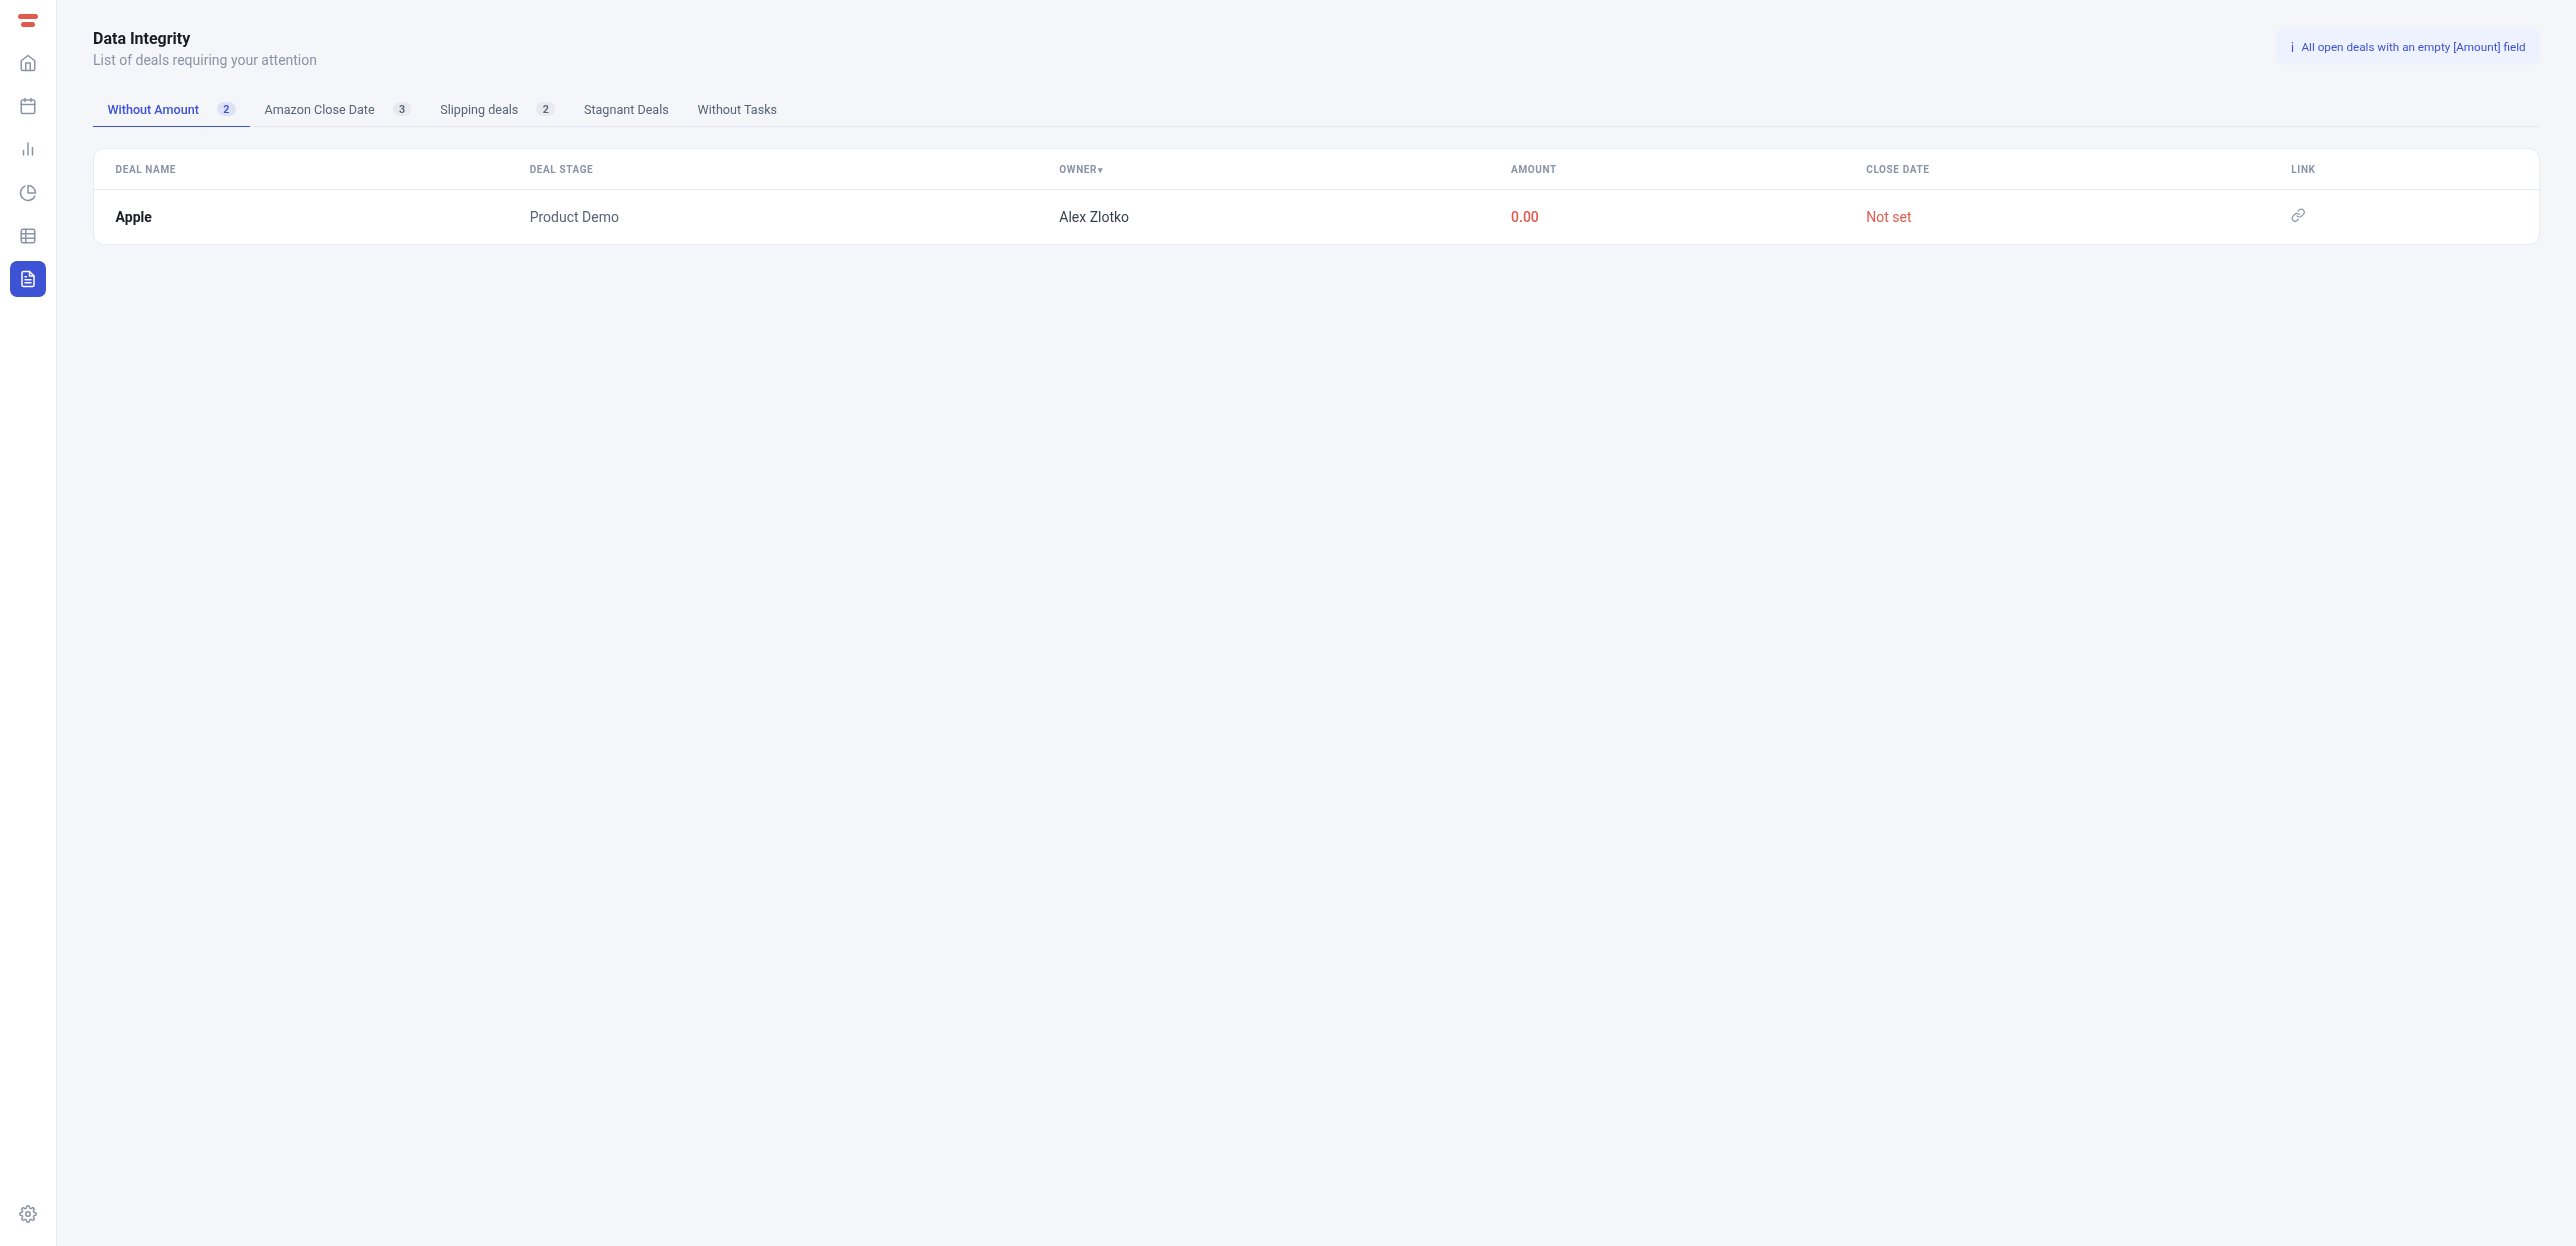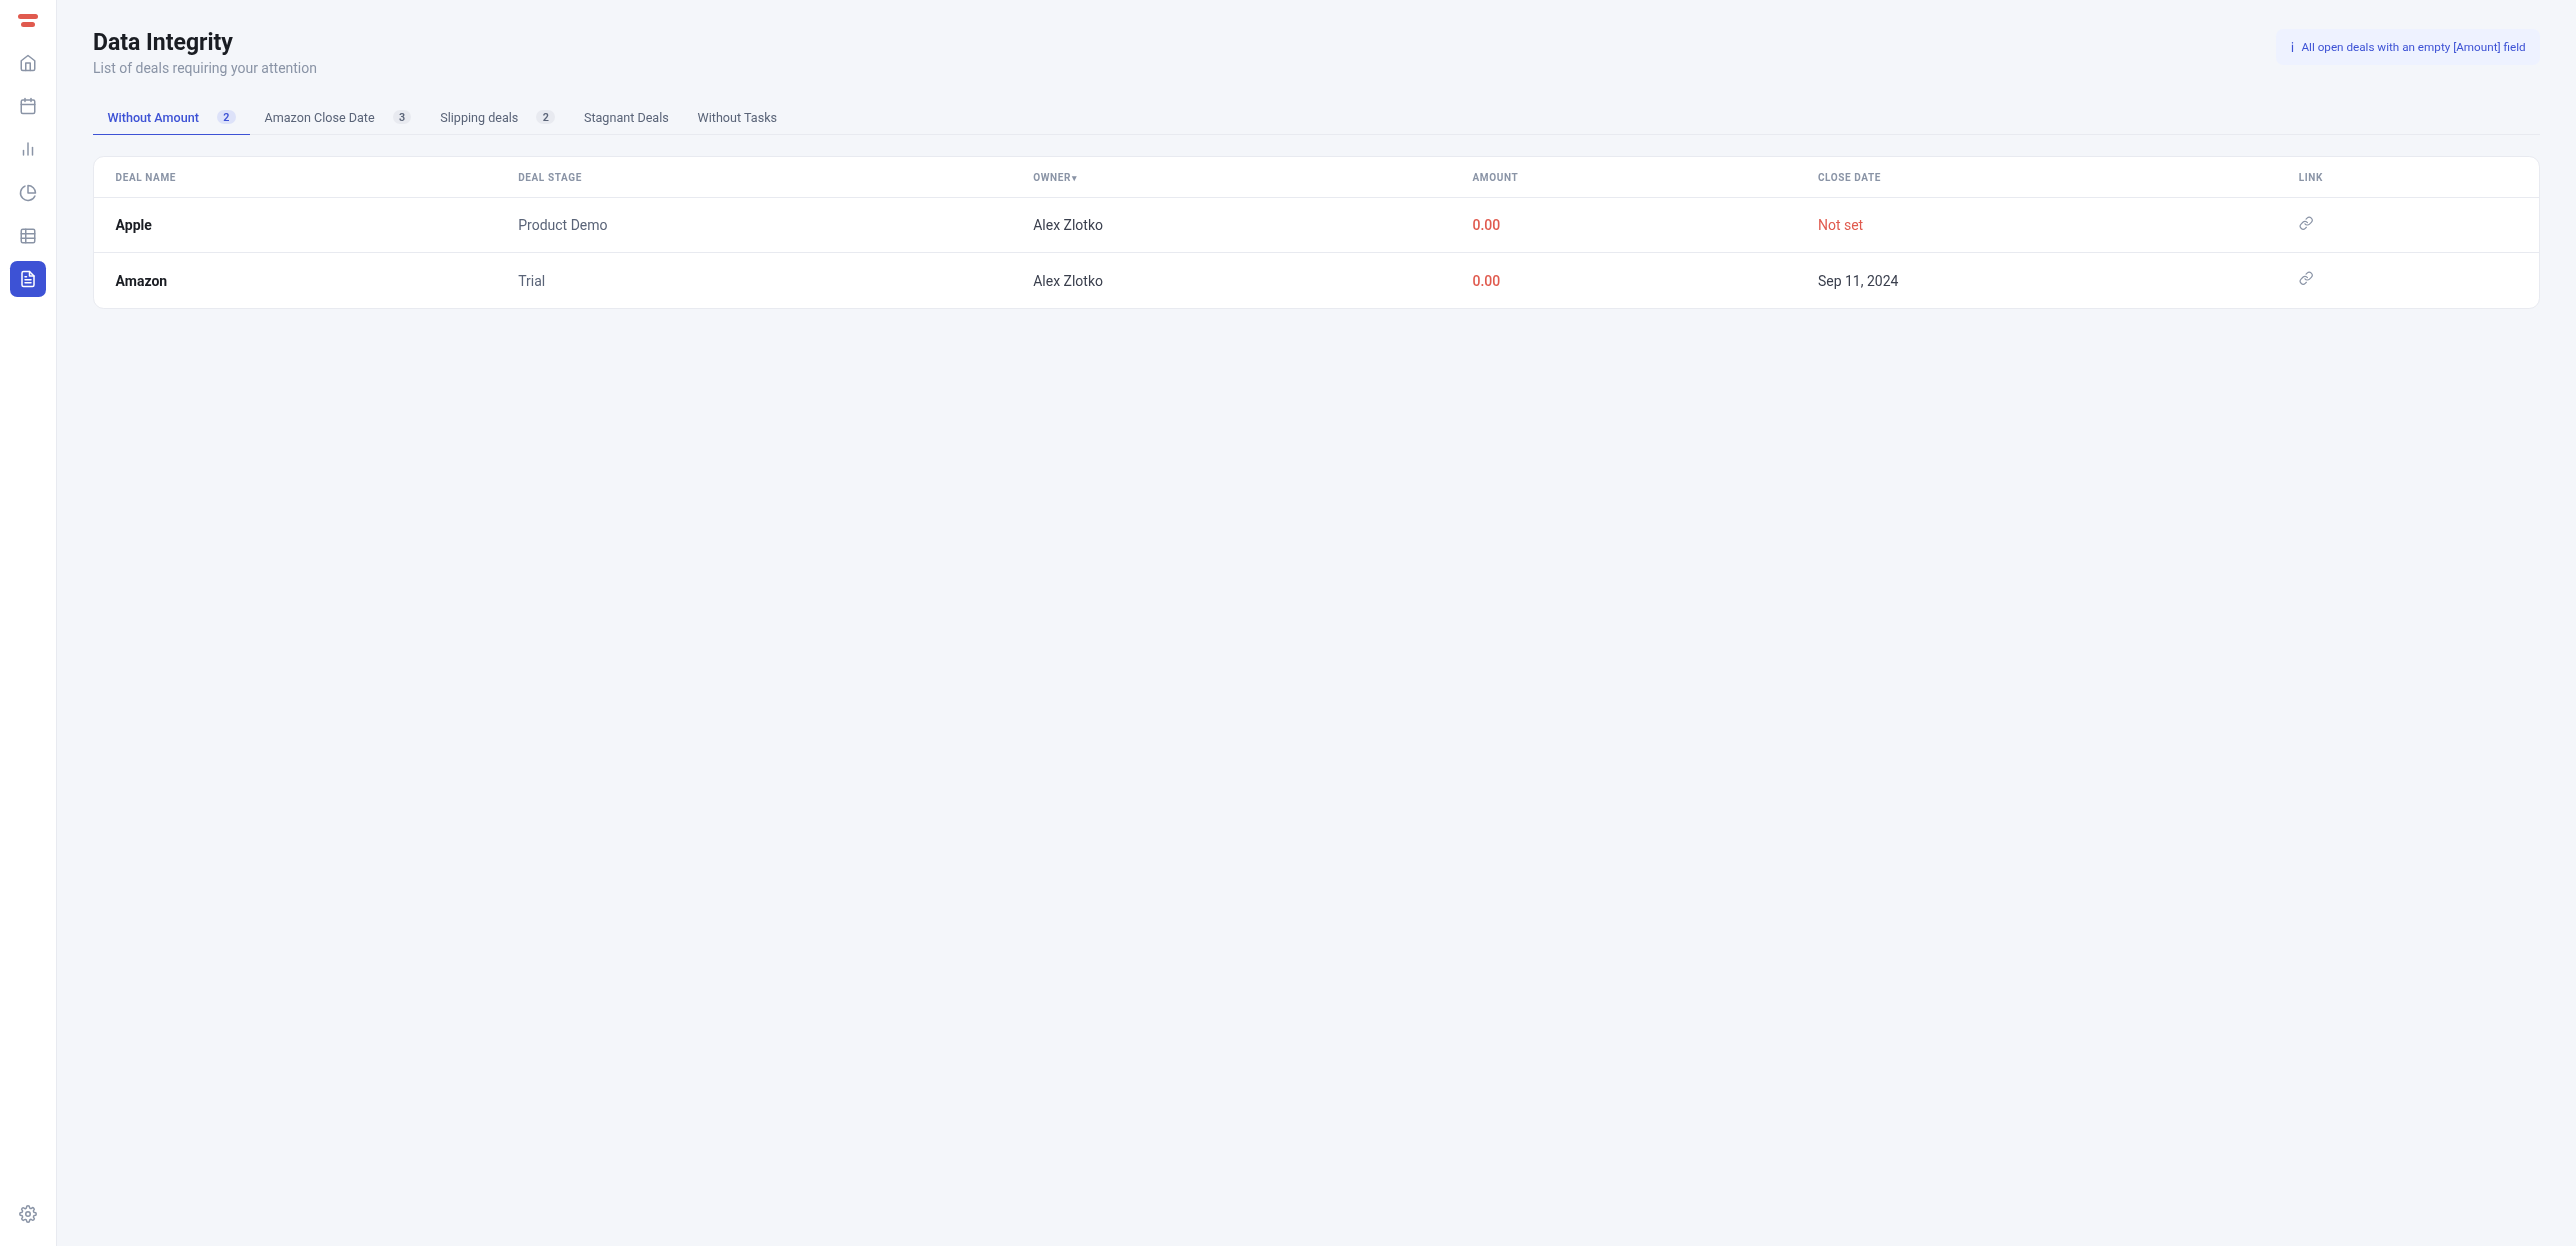--- a/index.html
+++ b/index.html
@@ -62,21 +62,21 @@
     }
 
     
     .page-header {
       display: flex;
       align-items: flex-start;
       justify-content: space-between;
       margin-bottom: 25px;
     }
     .page-title {
-      font-size: 23px;
+      font-size: 16px;
       font-weight: 700;
       color: #1a1d23;
       margin-bottom: 3.6px;
     }
     .page-subtitle {
       font-size: 14px;
       color: #8a94a6;
     }
     .info-banner {
       background: #eef2ff;
@@ -337,35 +337,18 @@
       <td class="close-date-notset">Not set</td>
       <td>
         <span class="link-icon">
           <svg width="14.4" height="14.4" viewBox="0 0 24 24" fill="none" stroke="currentColor" stroke-width="2" stroke-linecap="round" stroke-linejoin="round">
             <path d="M10 13a5 5 0 0 0 7.54.54l3-3a5 5 0 0 0-7.07-7.07l-1.72 1.71"></path>
             <path d="M14 11a5 5 0 0 0-7.54-.54l-3 3a5 5 0 0 0 7.07 7.07l1.71-1.71"></path>
           </svg>
         </span>
       </td>
     </tr>
-          <tr>
-      <td>
-        <span class="deal-name">Amazon</span>
-      </td>
-      <td class="deal-stage">Trial</td>
-      <td class="owner">Alex Zlotko</td>
-      <td class="amount-zero">0.00</td>
-      <td class="close-date">Sep 11, 2024</td>
-      <td>
-        <span class="link-icon">
-          <svg width="14.4" height="14.4" viewBox="0 0 24 24" fill="none" stroke="currentColor" stroke-width="2" stroke-linecap="round" stroke-linejoin="round">
-            <path d="M10 13a5 5 0 0 0 7.54.54l3-3a5 5 0 0 0-7.07-7.07l-1.72 1.71"></path>
-            <path d="M14 11a5 5 0 0 0-7.54-.54l-3 3a5 5 0 0 0 7.07 7.07l1.71-1.71"></path>
-          </svg>
-        </span>
-      </td>
-    </tr>
         </tbody>
     </table>
   </div>
 
 </main>
 
 
 </body></html>

